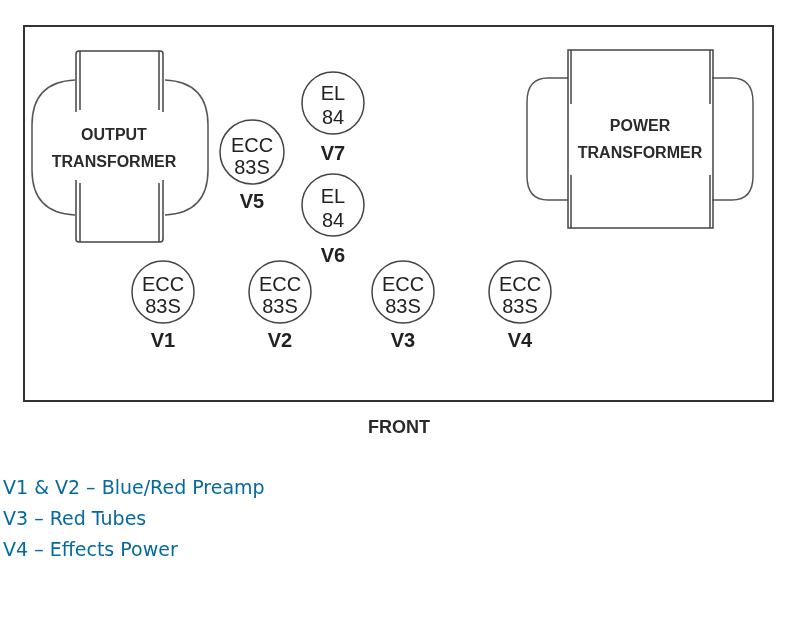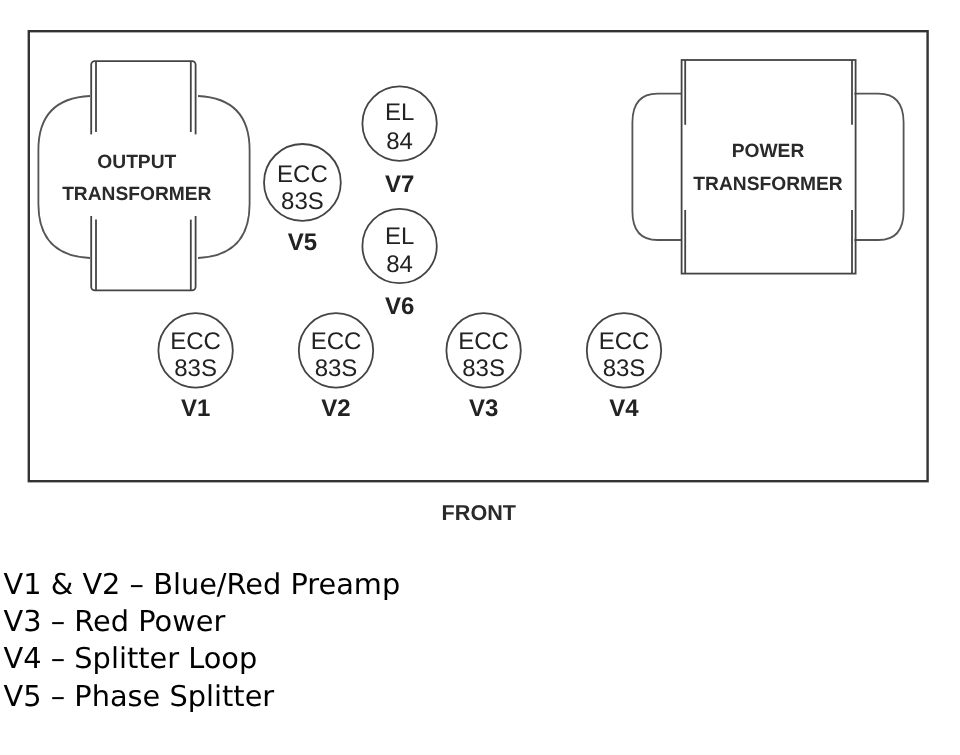--- a/index.html
+++ b/index.html
@@ -1,21 +1,21 @@
 <!DOCTYPE html>
 <html><head>
   <meta charset="utf-8">
   <style>
     html, body { margin: 0; padding: 0; background: #ffffff; }
     body { width: 800px; height: 629px; position: relative; overflow: hidden; font-family: "Liberation Sans", sans-serif; color: #222; }
     svg.diagram { position: absolute; left: 0; top: 0; }
     .lbl { font-family: "Liberation Sans", sans-serif; font-weight: bold; fill: #2a2a2a; }
     .tubetxt { font-family: "Liberation Sans", sans-serif; font-size: 20px; fill: #222; }
     .vlbl { font-family: "Liberation Sans", sans-serif; font-weight: bold; font-size: 20px; fill: #222; }
-    .legend { position: absolute; left: 3px; top: 472px; font-family: "DejaVu Sans", sans-serif; font-size: 24px; color: #000000; line-height: 31px; }
+    .legend { position: absolute; left: 3px; top: 472px; font-family: "DejaVu Sans", sans-serif; font-size: 19px; color: #0369a1; line-height: 31px; }
     .legend div { white-space: nowrap; }
   </style>
 </head>
 <body>
 
 <svg class="diagram" width="800" height="629" viewBox="0 0 800 629">
 
   <rect x="24" y="26" width="749" height="375" fill="none" stroke="#333" stroke-width="2"></rect>
 
   <g>
@@ -85,16 +85,15 @@
     <text class="tubetxt" x="520" y="291" text-anchor="middle">ECC</text>
     <text class="tubetxt" x="520" y="313" text-anchor="middle">83S</text>
     <text class="vlbl" x="520" y="347" text-anchor="middle">V4</text>
   </g>
 
   <text class="lbl" x="399" y="433" font-size="18" text-anchor="middle">FRONT</text>
 </svg>
 
 <div class="legend">
   <div>V1 &amp; V2 – Blue/Red Preamp</div>
-  <div>V3 – Red Power</div>
-  <div>V4 – Splitter Loop</div>
-  <div>V5 – Phase Splitter</div>
+  <div>V3 – Red Tubes</div>
+  <div>V4 – Effects Power</div>
 </div>
 
 </body></html>

